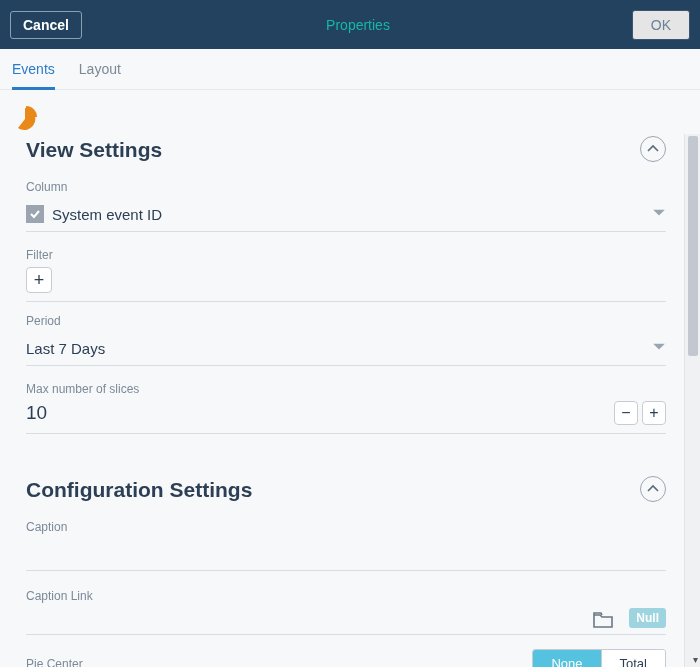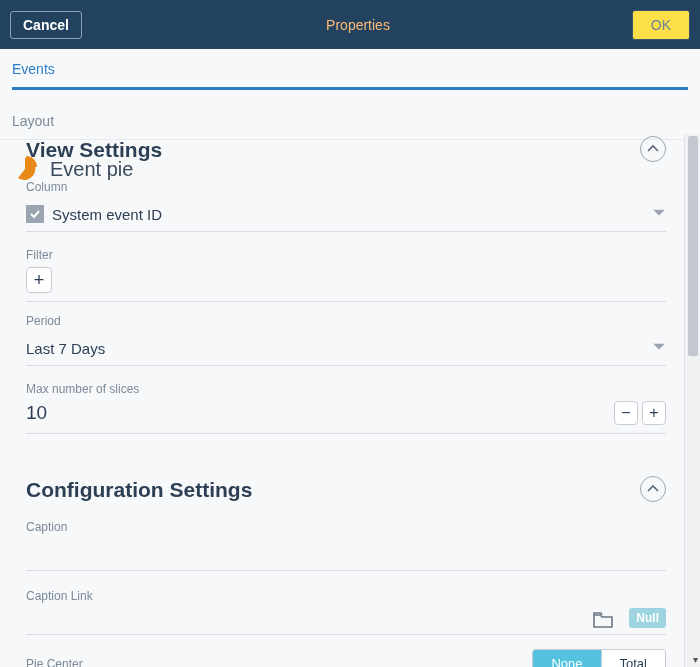--- a/index.html
+++ b/index.html
@@ -1,27 +1,27 @@
 <!DOCTYPE html>
 <html><head>
 <meta charset="utf-8">
 <style>
   * { box-sizing: border-box; }
   html, body { margin:0; padding:0; font-family: Arial, Helvetica, sans-serif; }
   body { width:700px; height:667px; background:#f7f8fa; overflow:hidden; position:relative; }
 
   
   .hdr { height:49px; background:#22425f; display:flex; align-items:center; justify-content:space-between; padding:0 10px; }
-  .hdr-title { color:#fdba74; font-size:14px; position:absolute; left:16px; right:0; text-align:center; pointer-events:none; }
+  .hdr-title { color:#14b8a6; font-size:14px; position:absolute; left:16px; right:0; text-align:center; pointer-events:none; }
   .btn { font-size:14px; border-radius:3px; cursor:pointer; }
   .btn-cancel { background:#22425f; color:#fff; border:1px solid #8aa0b5; padding:5px 12px; font-weight:bold; }
-  .btn-ok { background:#fde047; color:#6c8196; border:1px solid #3c556d; padding:6px 18px; }
-
-  
-  .tabs { display:flex; gap:24px; padding:12px 12px 0 12px; border-bottom:1px solid #e6e8ec; background:#f7f8fa;flex-direction:column; }
+  .btn-ok { background:#e5e5e5; color:#6c8196; border:1px solid #3c556d; padding:6px 18px; }
+
+  
+  .tabs { display:flex; gap:24px; padding:12px 12px 0 12px; border-bottom:1px solid #e6e8ec; background:#f7f8fa; }
   .tab { font-size:14px; color:#7b8a99; padding-bottom:10px; cursor:pointer; }
   .tab.active { color:#2a7cc7; border-bottom:3px solid #2a7cc7; margin-bottom:-1px; }
 
   
   .title-row { display:flex; align-items:center; gap:12px; padding:16px 12px 20px 12px; }
   .pie-icon svg { display:block; }
   .page-title { font-size:20px; color:#3a4a5c; font-weight:400; }
   .scroll-area { position:absolute; top:130px; bottom:0; left:0; right:18px; overflow-y:auto; overflow-x:hidden; padding:0 16px 0 26px; }
 
   
@@ -81,21 +81,20 @@
   <div class="tab">Layout</div>
 </div>
 
 <div class="title-row">
   <span class="pie-icon">
     <svg width="26" height="26" viewBox="0 0 26 26">
       <path d="M13 2 A11 11 0 1 1 6 22 L13 13 Z" fill="#e8891a"></path>
       <path d="M14 0 A11 11 0 0 1 25 11 L14 11 Z" fill="#e8891a"></path>
     </svg>
   </span>
-  <div class="page-title">Event pie</div>
 </div>
 
 <div class="scroll-area">
 
   <div class="section-head">
     <div class="section-title">View Settings</div>
     <div class="collapse-btn">
       <svg viewBox="0 0 12 12">
           <path d="M1 8 L6 3 L11 8" stroke="#5a6b7c" stroke-width="1.6" fill="none"></path>
         </svg>

